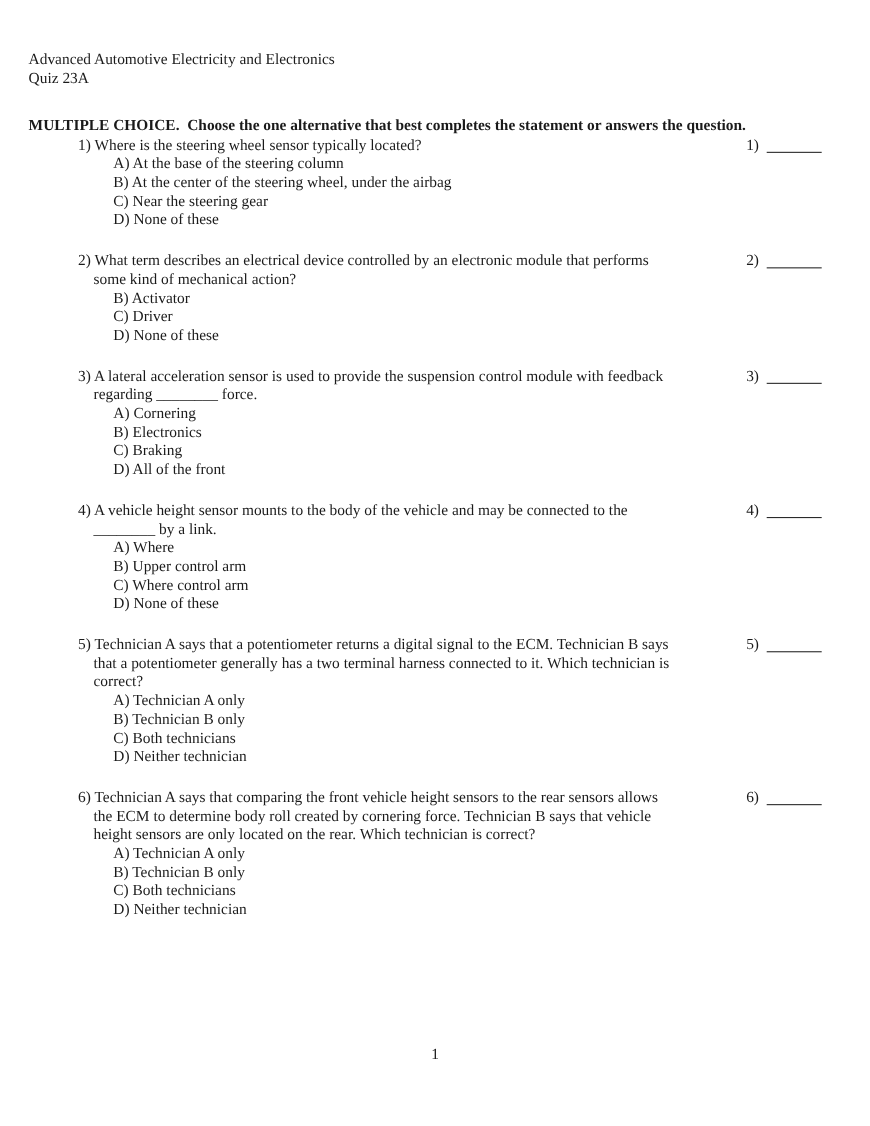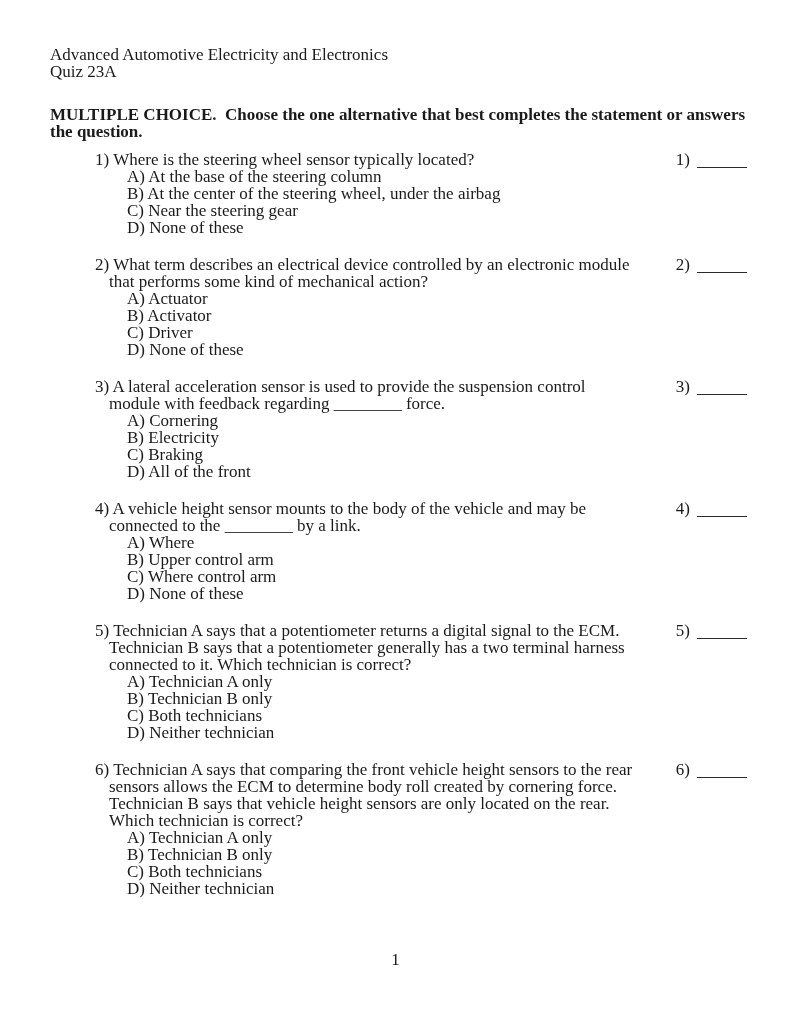--- a/index.html
+++ b/index.html
@@ -4,39 +4,39 @@
 <style>
   * { margin:0; padding:0; box-sizing:border-box; }
   html,body { background:#e8e8e8; }
   .page {
     position:relative;
     width:791px; height:1024px;
     margin:0 auto;
     background:#ffffff;
     color:#1a1a1a;
     font-family:"Liberation Serif", serif;
-    font-size:17px;
+    font-size:14px;
     line-height:17px;
-    padding:46px 44px 0 50px;
+    padding:46px 44px 0 26px;
     overflow:hidden;
   }
   .doc-header { }
   .course-title, .quiz-title { white-space:nowrap; }
   .name-row { margin-top:13px; }
   .name-blank {
     display:inline-block;
     width:224px;
     border-bottom:1.4px solid #222;
     position:relative; top:3px;
   }
   .mc-heading {
     margin-top:26px;
     font-weight:bold;
   }
-  .questions { margin-top:11px; }
+  .questions { margin-top:1px; }
   .question {
     display:flex;
     align-items:flex-start;
     margin-bottom:20px;
   }
   .q-main { width:585px; }
   .q-stem {
     padding-left:59px;
     text-indent:-14px;
   }
@@ -83,35 +83,34 @@
         <div class="q-option">D) None of these</div>
       </div>
       <div class="q-answer">
         <span>1)</span><span class="answer-blank"></span>
       </div>
     </div>
 
     <div class="question">
       <div class="q-main">
         <div class="q-stem"><span>2)</span> <span>What term describes an electrical device controlled by an electronic module that performs some kind of mechanical action?</span></div>
-        <div class="q-option">A) Actuator</div>
         <div class="q-option">B) Activator</div>
         <div class="q-option">C) Driver</div>
         <div class="q-option">D) None of these</div>
       </div>
       <div class="q-answer">
         <span>2)</span><span class="answer-blank"></span>
       </div>
     </div>
 
     <div class="question">
       <div class="q-main">
         <div class="q-stem"><span>3)</span> <span>A lateral acceleration sensor is used to provide the suspension control module with feedback regarding ________ force.</span></div>
         <div class="q-option">A) Cornering</div>
-        <div class="q-option">B) Electricity</div>
+        <div class="q-option">B) Electronics</div>
         <div class="q-option">C) Braking</div>
         <div class="q-option">D) All of the front</div>
       </div>
       <div class="q-answer">
         <span>3)</span><span class="answer-blank"></span>
       </div>
     </div>
 
     <div class="question">
       <div class="q-main">

